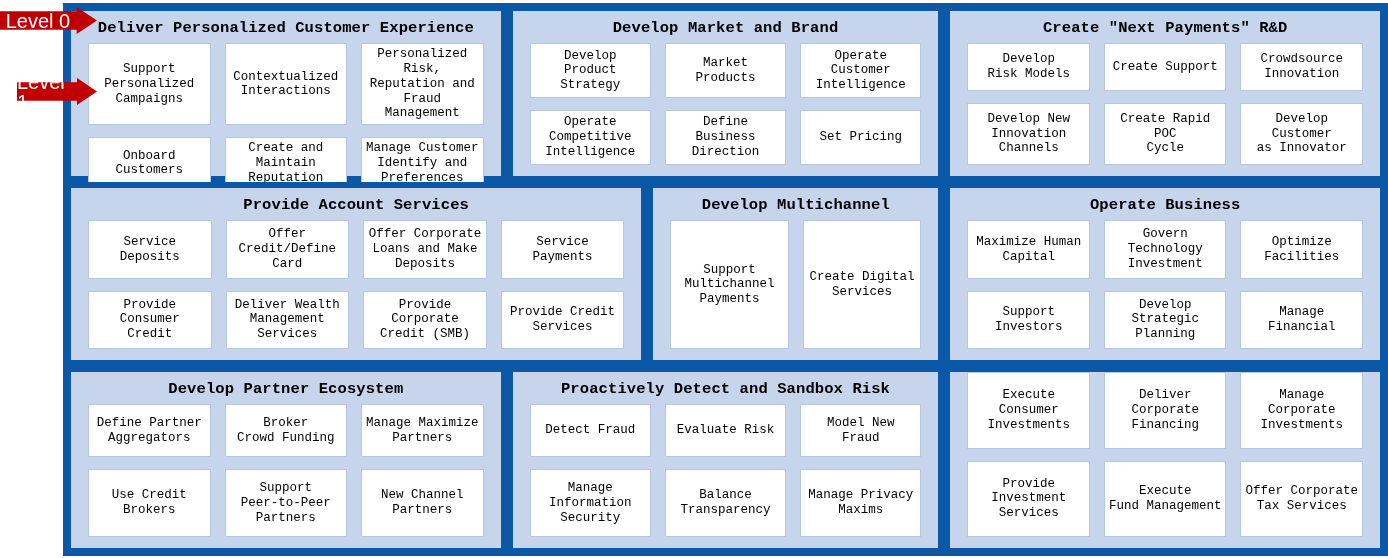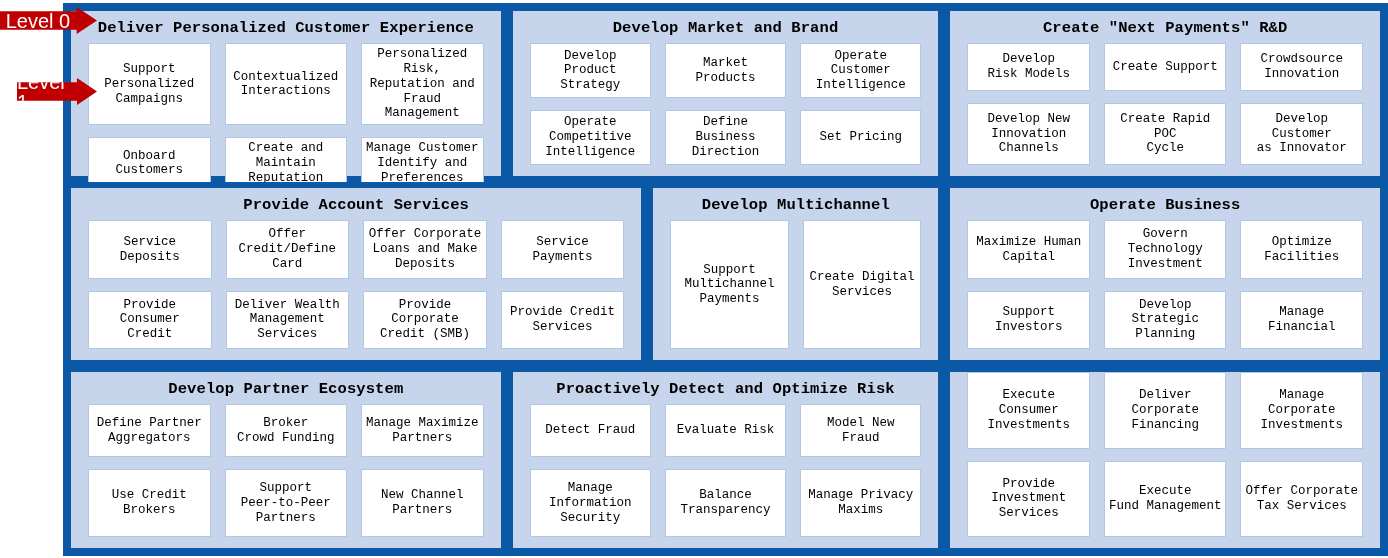--- a/index.html
+++ b/index.html
@@ -225,21 +225,21 @@
 Partners</div>
             <div class="card">Use Credit Brokers</div>
             <div class="card">Support
 Peer-to-Peer
 Partners</div>
             <div class="card">New Channel
 Partners</div>
           </div>
       </section>
       <section class="panel" style="--w:439">
-        <h2 class="panel-title">Proactively Detect and Optimize Risk</h2>
+        <h2 class="panel-title">Proactively Detect and Sandbox Risk</h2>
         <div class="cards cols-3">
             <div class="card">Detect Fraud</div>
             <div class="card">Evaluate Risk</div>
             <div class="card">Model New Fraud</div>
             <div class="card">Manage
 Information
 Security</div>
             <div class="card">Balance
 Transparency</div>
             <div class="card">Manage Privacy

